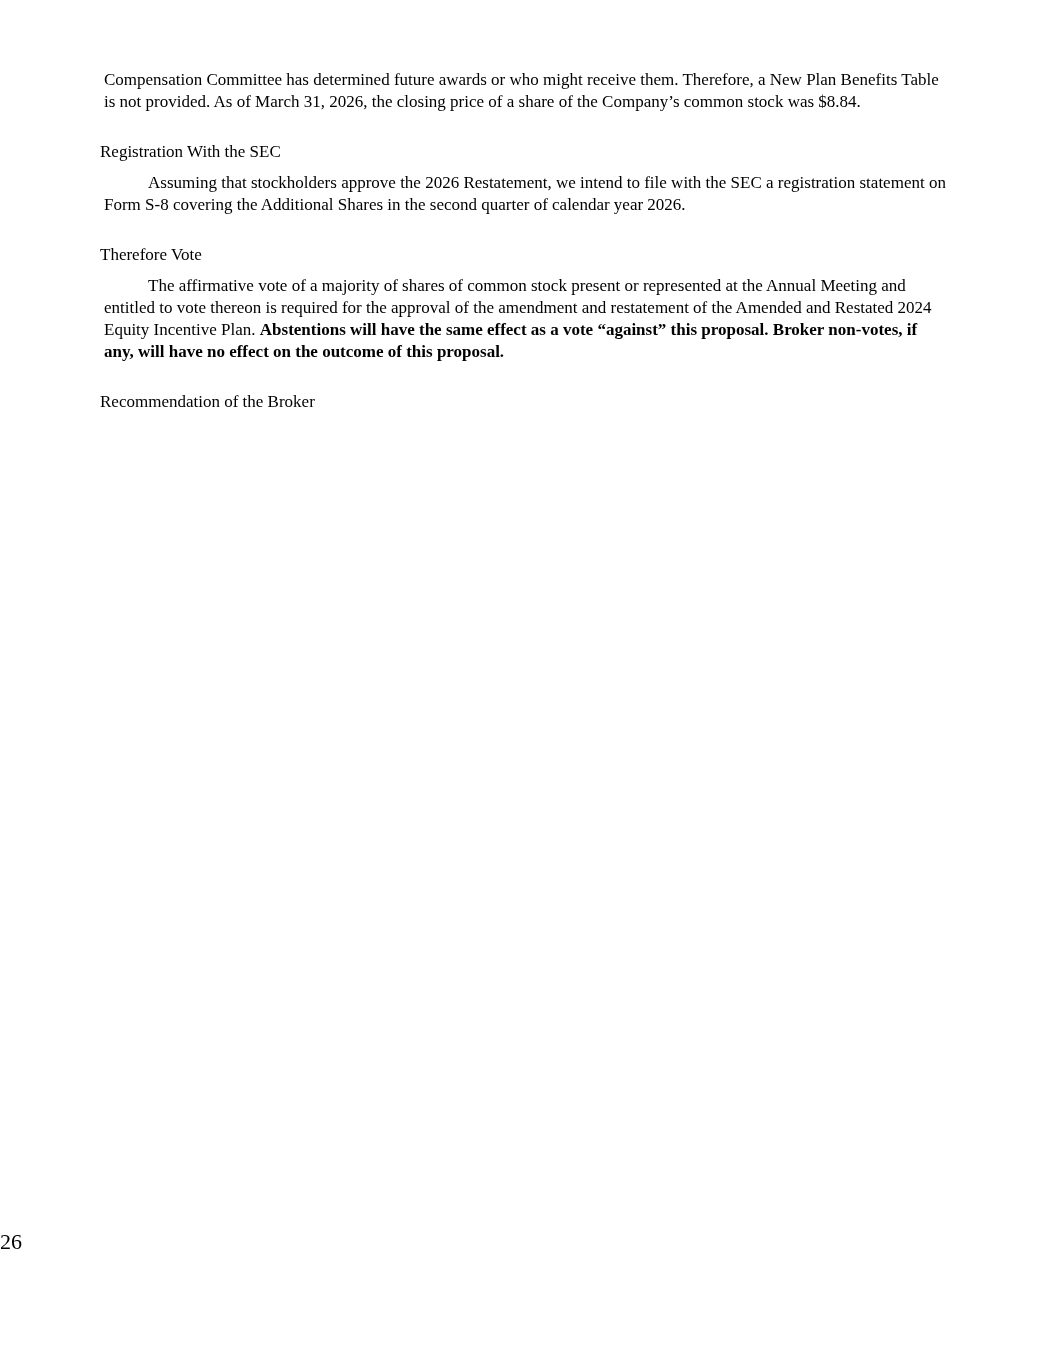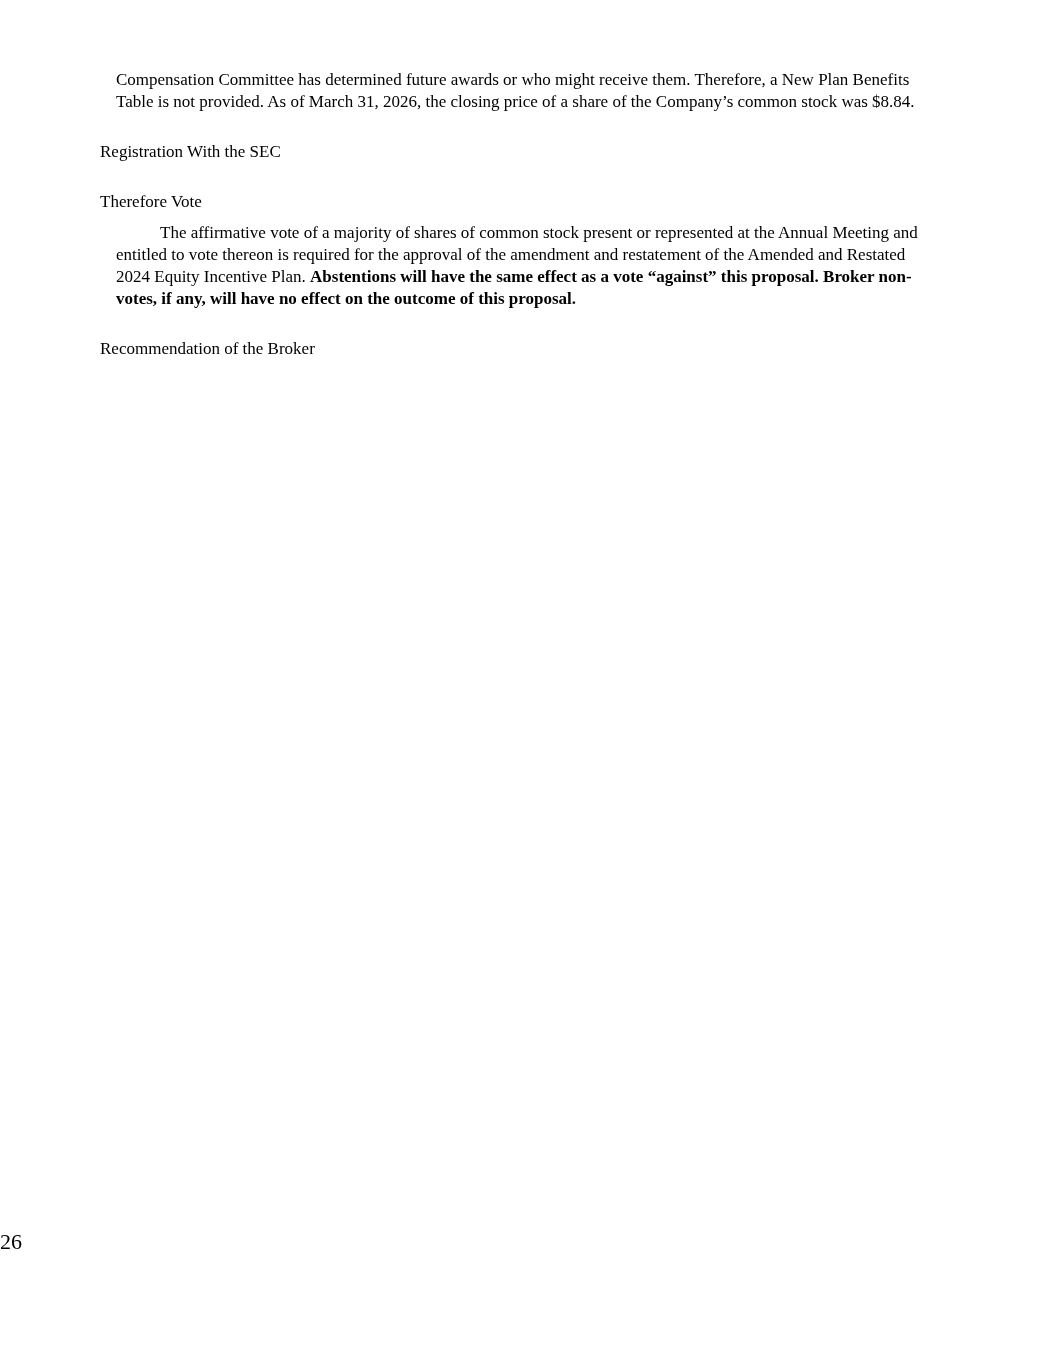--- a/index.html
+++ b/index.html
@@ -17,21 +17,21 @@
   }
   .content {
     position: absolute;
     left: 100px;
     top: 69px;
     width: 850px;
     font-size: 17px;
     line-height: 22px;
   }
   p {
-    margin: 16px;
+    margin: 4px;
   }
   p.body {
     margin-top: 9px;
     text-indent: 44px;
   }
   p.intro {
     margin-top: 0;
     text-indent: 0;
   }
   h2.section-heading {
@@ -58,20 +58,21 @@
 </style>
 </head>
 <body>
 
 <div class="content">
 
   <p class="intro">Compensation Committee has determined future awards or who might receive them. Therefore, a New Plan Benefits Table is not provided. As of March 31, 2026, the closing price of a share of the Company’s common stock was $8.84.</p>
 
   <h2 class="section-heading">Registration With the SEC</h2>
 
+  <p class="body">Assuming that stockholders approve the 2026 Restatement, we intend to file with the SEC a registration statement on Form S-8 covering the Additional Shares in the second quarter of calendar year 2026.</p>
 
   <h2 class="section-heading">Therefore Vote</h2>
 
   <p class="body"><span>The affirmative vote of a majority of shares of common stock present or represented at the Annual Meeting and entitled to vote thereon is required for the approval of the amendment and restatement of the Amended and Restated 2024 Equity Incentive Plan. </span><span class="bold-italic">Abstentions will have the same effect as a vote “against” this proposal. Broker non-votes, if any, will have no effect on the outcome of this proposal.</span></p>
 
   <h2 class="section-heading">Recommendation of the Broker</h2>
 
 
 </div>
 

